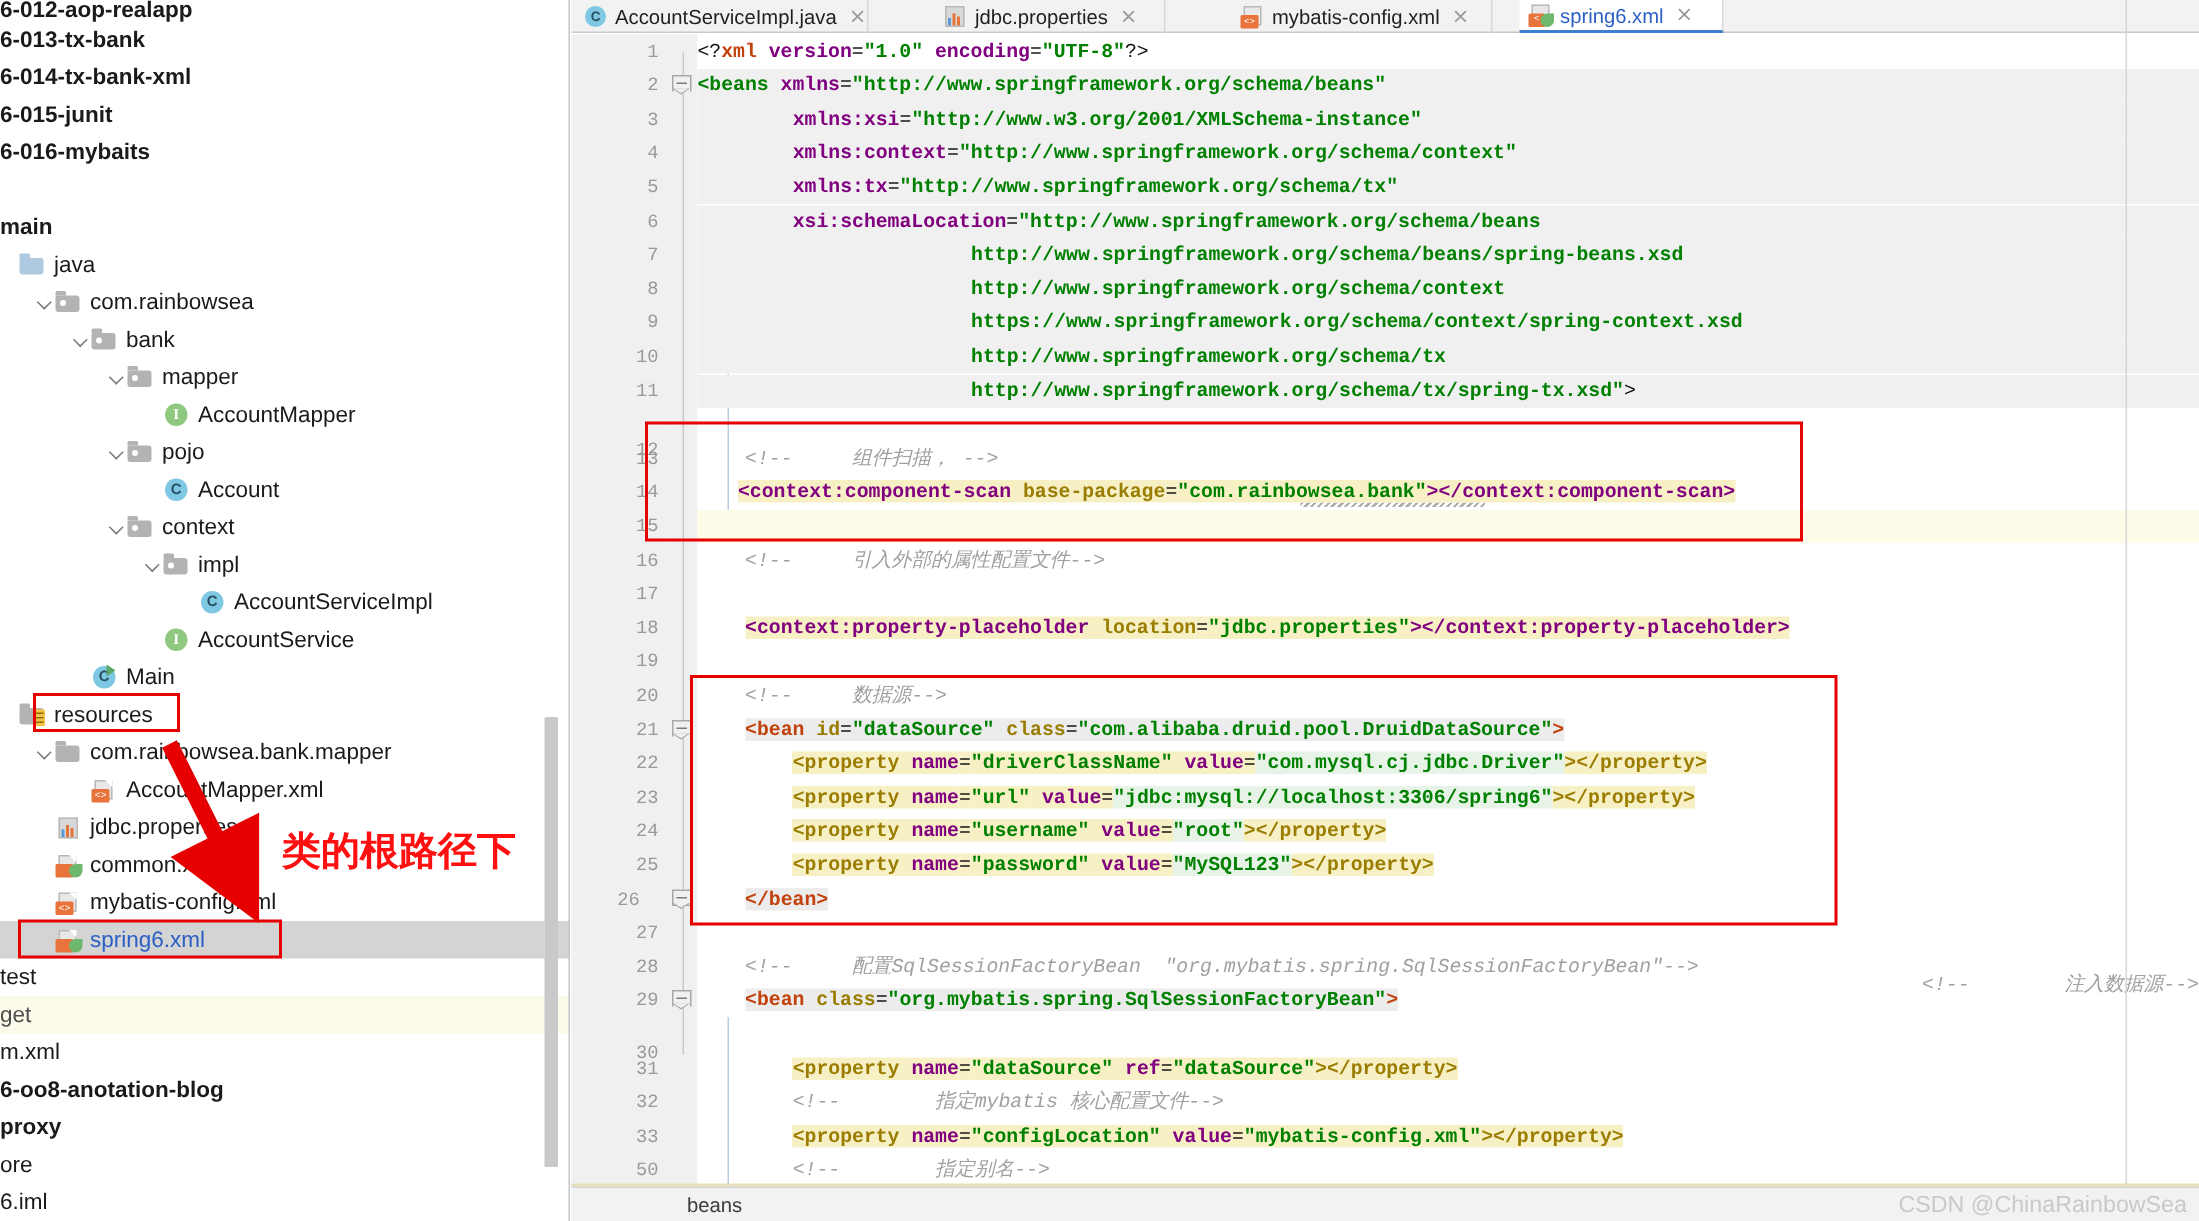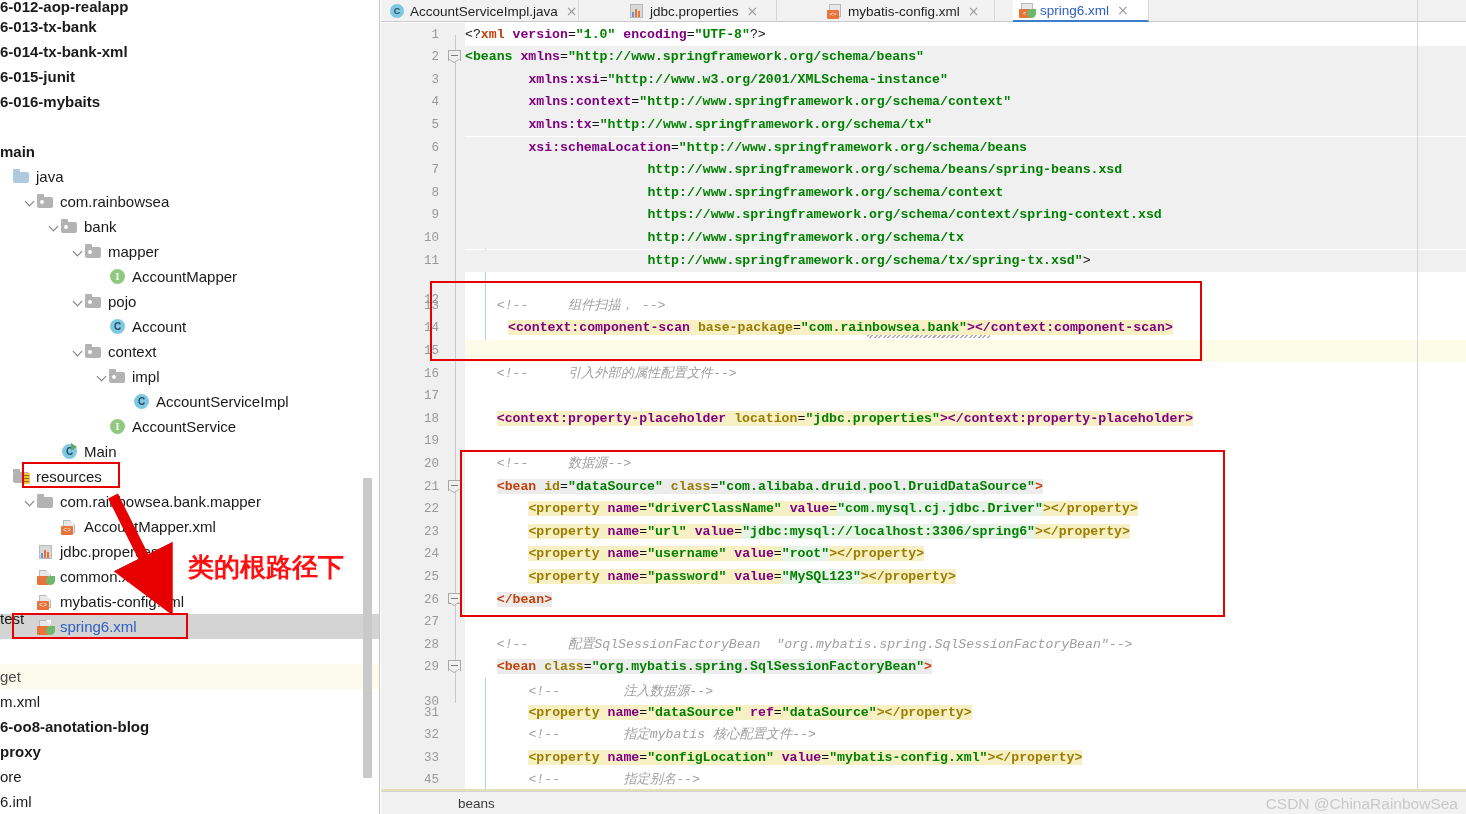--- a/index.html
+++ b/index.html
@@ -424,21 +424,21 @@
         <div class="tree-row sel" style="top: 614px;">
           <div style="flex: 0 0 24px;"></div>
           <div class="spc"></div>
           <div class="ico xml">
             <span class="page"></span>
             <span class="tagbox"></span>
             <span class="leaf"></span>
           </div>
           <span class="tree-label blue">spring6.xml</span>
         </div>
-        <div class="tree-row" style="top: 606px;">
+        <div class="tree-row" style="top: 639px;">
           <div style="flex: 0 0 0px;"></div>
           <div style="flex: 0 0 0px;"></div>
           <span class="tree-label">test</span>
         </div>
         <div class="tree-row tgt" style="top: 664px;">
           <div style="flex: 0 0 0px;"></div>
           <div style="flex: 0 0 0px;"></div>
           <span class="tree-label gray">get</span>
         </div>
         <div class="tree-row" style="top: 689px;">
@@ -543,29 +543,29 @@
         <div class="lnum" style="top: 339.5px;">16</div>
         <div class="lnum" style="top: 362.1px;">17</div>
         <div class="lnum" style="top: 384.7px;">18</div>
         <div class="lnum" style="top: 407.3px;">19</div>
         <div class="lnum" style="top: 429.9px;">20</div>
         <div class="lnum" style="top: 452.5px;">21</div>
         <div class="lnum" style="top: 475.1px;">22</div>
         <div class="lnum" style="top: 497.7px;">23</div>
         <div class="lnum" style="top: 520.3px;">24</div>
         <div class="lnum" style="top: 542.9px;">25</div>
-        <div class="lnum" style="top: 565.5px;">26</div>
+        <div class="lnum" style="top: 565.5px; text-align: center;">26</div>
         <div class="lnum" style="top: 588.1px;">27</div>
         <div class="lnum" style="top: 610.7px;">28</div>
         <div class="lnum" style="top: 633.3px;">29</div>
         <div class="lnum" style="top: 668px;">30</div>
         <div class="lnum" style="top: 678.5px;">31</div>
         <div class="lnum" style="top: 701.1px;">32</div>
         <div class="lnum" style="top: 723.7px;">33</div>
-        <div class="lnum" style="top: 746.3px;">45</div>
+        <div class="lnum" style="top: 746.3px;">50</div>
       </div>
     <div id="fold-strip">
       <div id="fold-line" style="top:12px;height:668px;"></div>
     <div class="fold-marker top" style="top: 27.1px;">
           <span class="box"></span>
           <span class="tip"></span>
           <span class="tipin"></span>
           <span class="minus"></span>
         </div>
         <div class="fold-marker top" style="top: 456.5px;">
@@ -599,37 +599,37 @@
         <div class="crow bg-gray" style="top: 68.3px;"><span style="padding-left: 63.44px;"><span class="seg t-attr">xmlns:context</span><span class="seg t-punct">=</span><span class="seg t-val">"http://www.springframework.org/schema/context"</span></span></div>
         <div class="crow bg-gray" style="top: 90.9px;"><span style="padding-left: 63.44px;"><span class="seg t-attr">xmlns:tx</span><span class="seg t-punct">=</span><span class="seg t-val">"http://www.springframework.org/schema/tx"</span></span></div>
         <div class="crow bg-gray" style="top: 113.5px;"><span style="padding-left: 63.44px;"><span class="seg t-attr">xsi:schemaLocation</span><span class="seg t-punct">=</span><span class="seg t-val">"http://www.springframework.org/schema/beans</span></span></div>
         <div class="crow bg-gray" style="top: 136.1px;"><span style="padding-left: 182.39px;"><span class="seg t-val">http://www.springframework.org/schema/beans/spring-beans.xsd</span></span></div>
         <div class="crow bg-gray" style="top: 158.7px;"><span style="padding-left: 182.39px;"><span class="seg t-val">http://www.springframework.org/schema/context</span></span></div>
         <div class="crow bg-gray" style="top: 203.9px;"><span style="padding-left: 182.39px;"><span class="seg t-val">http://www.springframework.org/schema/tx</span></span></div>
         <div class="crow bg-gray" style="top: 181.3px;"><span style="padding-left: 182.39px;"><span class="seg t-val">https://www.springframework.org/schema/context/spring-context.xsd</span></span></div>
         <div class="crow bg-gray" style="top: 226.5px;"><span style="padding-left: 182.39px;"><span class="seg t-val">http://www.springframework.org/schema/tx/spring-tx.xsd"</span><span class="seg t-punct">&gt;</span></span></div>
         <div class="crow" style="top: 249.1px;"><span style="padding-left: 0px;"></span></div>
         <div class="crow" style="top: 271.7px;"><span style="padding-left: 31.72px;"><span class="seg t-cmt">&lt;!--     组件扫描， --&gt;</span></span></div>
-        <div class="crow" style="top: 294.3px;"><span style="padding-left: 43px;"><span class="seg t-attr hl-y">&lt;context:component-scan</span><span class="seg t-attr2 hl-y"> base-package</span><span class="seg t-punct hl-y">=</span><span class="seg t-val hl-y">"com.rainbowsea.bank"</span><span class="seg t-attr hl-y">&gt;&lt;/context:component-scan&gt;</span></span></div>
+        <div class="crow" style="top: 294.3px;"><span style="padding-left: 27px;"><span class="seg t-attr hl-y">&lt;context:component-scan</span><span class="seg t-attr2 hl-y"> base-package</span><span class="seg t-punct hl-y">=</span><span class="seg t-val hl-y">"com.rainbowsea.bank"</span><span class="seg t-attr hl-y">&gt;&lt;/context:component-scan&gt;</span></span></div>
         <div class="crow bg-cur" style="top: 316.9px;"><span style="padding-left: 0px;"></span></div>
         <div class="crow" style="top: 339.5px;"><span style="padding-left: 31.72px;"><span class="seg t-cmt">&lt;!--     引入外部的属性配置文件--&gt;</span></span></div>
         <div class="crow" style="top: 362.1px;"><span style="padding-left: 0px;"></span></div>
         <div class="crow" style="top: 384.7px;"><span style="padding-left: 31.72px;"><span class="seg t-attr hl-y">&lt;context:property-placeholder</span><span class="seg t-attr2 hl-y"> location</span><span class="seg t-punct hl-y">=</span><span class="seg t-val hl-y">"jdbc.properties"</span><span class="seg t-attr hl-y">&gt;&lt;/context:property-placeholder&gt;</span></span></div>
         <div class="crow" style="top: 407.3px;"><span style="padding-left: 0px;"></span></div>
         <div class="crow" style="top: 429.9px;"><span style="padding-left: 31.72px;"><span class="seg t-cmt">&lt;!--     数据源--&gt;</span></span></div>
         <div class="crow" style="top: 452.5px;"><span style="padding-left: 31.72px;"><span class="seg t-tagc hl-gr">&lt;bean</span><span class="seg t-attr2 hl-gr"> id</span><span class="seg t-punct hl-gr">=</span><span class="seg t-val hl-gr">"dataSource"</span><span class="seg t-attr2 hl-gr"> class</span><span class="seg t-punct hl-gr">=</span><span class="seg t-val hl-gr">"com.alibaba.druid.pool.DruidDataSource"</span><span class="seg t-tagc hl-gr">&gt;</span></span></div>
         <div class="crow" style="top: 475.1px;"><span style="padding-left: 63.44px;"><span class="seg t-attr2 hl-y">&lt;property</span><span class="seg t-attr hl-y"> name</span><span class="seg t-punct hl-y">=</span><span class="seg t-val hl-y">"driverClassName"</span><span class="seg t-attr hl-y"> value</span><span class="seg t-punct hl-y">=</span><span class="seg t-val hl-g">"com.mysql.cj.jdbc.Driver"</span><span class="seg t-attr2 hl-y">&gt;&lt;/property&gt;</span></span></div>
         <div class="crow" style="top: 497.7px;"><span style="padding-left: 63.44px;"><span class="seg t-attr2 hl-y">&lt;property</span><span class="seg t-attr hl-y"> name</span><span class="seg t-punct hl-y">=</span><span class="seg t-val hl-y">"url"</span><span class="seg t-attr hl-y"> value</span><span class="seg t-punct hl-y">=</span><span class="seg t-val hl-g">"jdbc:mysql://localhost:3306/spring6"</span><span class="seg t-attr2 hl-y">&gt;&lt;/property&gt;</span></span></div>
         <div class="crow" style="top: 520.3px;"><span style="padding-left: 63.44px;"><span class="seg t-attr2 hl-y">&lt;property</span><span class="seg t-attr hl-y"> name</span><span class="seg t-punct hl-y">=</span><span class="seg t-val hl-y">"username"</span><span class="seg t-attr hl-y"> value</span><span class="seg t-punct hl-y">=</span><span class="seg t-val hl-g">"root"</span><span class="seg t-attr2 hl-y">&gt;&lt;/property&gt;</span></span></div>
         <div class="crow" style="top: 542.9px;"><span style="padding-left: 63.44px;"><span class="seg t-attr2 hl-y">&lt;property</span><span class="seg t-attr hl-y"> name</span><span class="seg t-punct hl-y">=</span><span class="seg t-val hl-y">"password"</span><span class="seg t-attr hl-y"> value</span><span class="seg t-punct hl-y">=</span><span class="seg t-val hl-g">"MySQL123"</span><span class="seg t-attr2 hl-y">&gt;&lt;/property&gt;</span></span></div>
         <div class="crow" style="top: 565.5px;"><span style="padding-left: 31.72px;"><span class="seg t-tagc hl-gr">&lt;/bean&gt;</span></span></div>
         <div class="crow" style="top: 588.1px;"><span style="padding-left: 0px;"></span></div>
         <div class="crow" style="top: 610.7px;"><span style="padding-left: 31.72px;"><span class="seg t-cmt">&lt;!--     配置SqlSessionFactoryBean  "org.mybatis.spring.SqlSessionFactoryBean"--&gt;</span></span></div>
         <div class="crow" style="top: 633.3px;"><span style="padding-left: 31.72px;"><span class="seg t-tagc hl-gr">&lt;bean</span><span class="seg t-attr2 hl-gr"> class</span><span class="seg t-punct hl-gr">=</span><span class="seg t-val hl-gr">"org.mybatis.spring.SqlSessionFactoryBean"</span><span class="seg t-tagc hl-gr">&gt;</span></span></div>
-        <div class="crow" style="top: 658px;"><span style="padding-left: 63.44px;"><span class="seg t-cmt">&lt;!--        注入数据源--&gt;</span></span></div>
+        <div class="crow" style="top: 623px; text-align: right;"><span style="padding-left: 63.44px;"><span class="seg t-cmt">&lt;!--        注入数据源--&gt;</span></span></div>
         <div class="crow" style="top: 678.5px;"><span style="padding-left: 63.44px;"><span class="seg t-attr2 hl-y">&lt;property</span><span class="seg t-attr hl-y"> name</span><span class="seg t-punct hl-y">=</span><span class="seg t-val hl-y">"dataSource"</span><span class="seg t-attr hl-y"> ref</span><span class="seg t-punct hl-y">=</span><span class="seg t-val hl-y">"dataSource"</span><span class="seg t-attr2 hl-y">&gt;&lt;/property&gt;</span></span></div>
         <div class="crow" style="top: 701.1px;"><span style="padding-left: 63.44px;"><span class="seg t-cmt">&lt;!--        指定mybatis 核心配置文件--&gt;</span></span></div>
         <div class="crow" style="top: 723.7px;"><span style="padding-left: 63.44px;"><span class="seg t-attr2 hl-y">&lt;property</span><span class="seg t-attr hl-y"> name</span><span class="seg t-punct hl-y">=</span><span class="seg t-val hl-y">"configLocation"</span><span class="seg t-attr hl-y"> value</span><span class="seg t-punct hl-y">=</span><span class="seg t-val hl-y">"mybatis-config.xml"</span><span class="seg t-attr2 hl-y">&gt;&lt;/property&gt;</span></span></div>
         <div class="crow" style="top: 746.3px;"><span style="padding-left: 63.44px;"><span class="seg t-cmt">&lt;!--        指定别名--&gt;</span></span></div>
       </div>
 
     <div class="beanicon" style="left:26px; top:50px;"></div>
     <div class="gicon" style="left:28px; top:314px;"></div>
     <div class="bulb" style="left:88px; top:368px;"></div>
 

